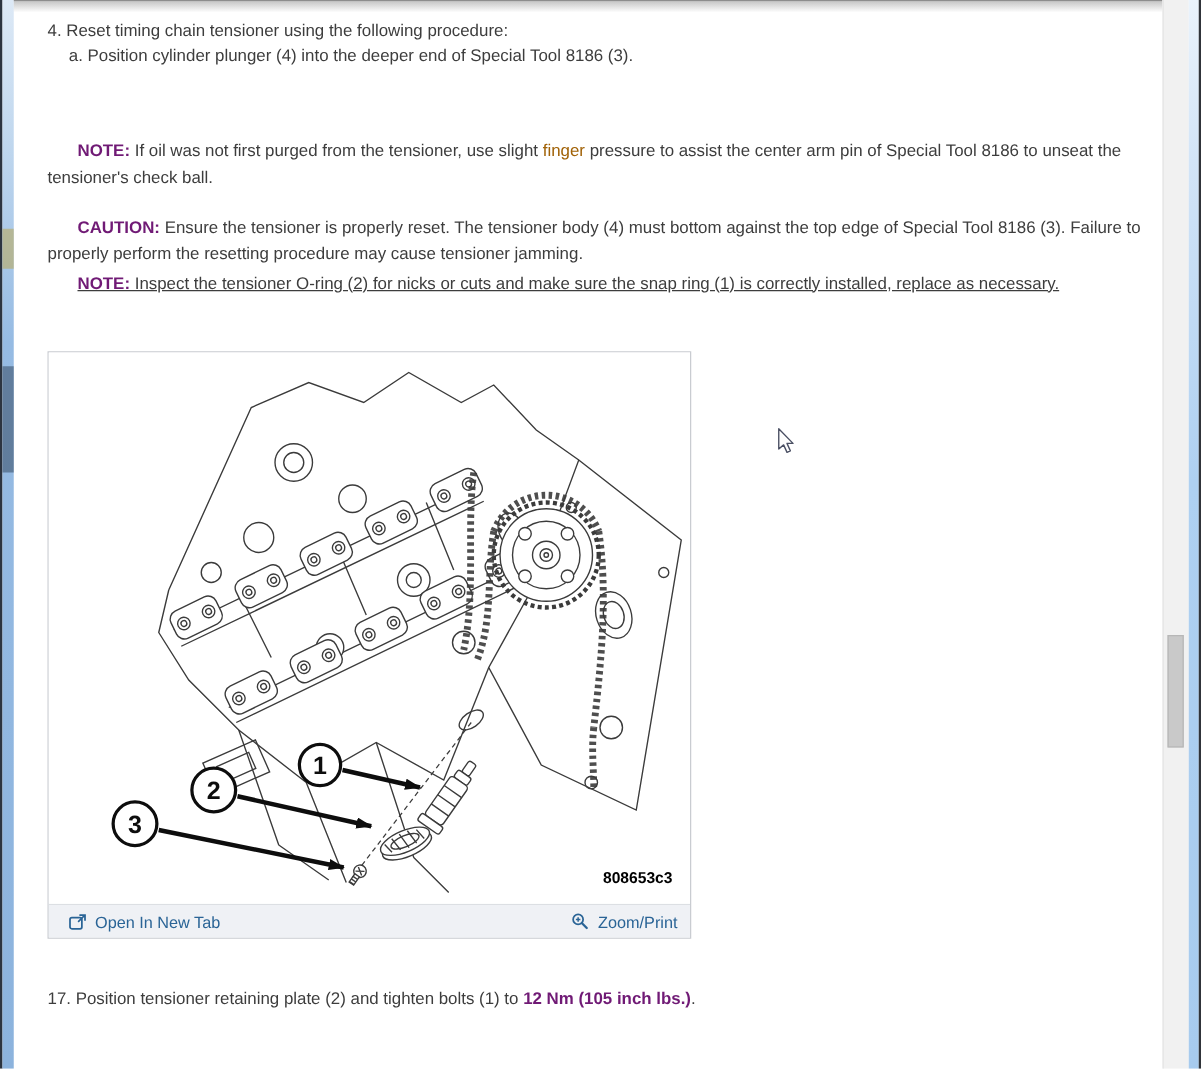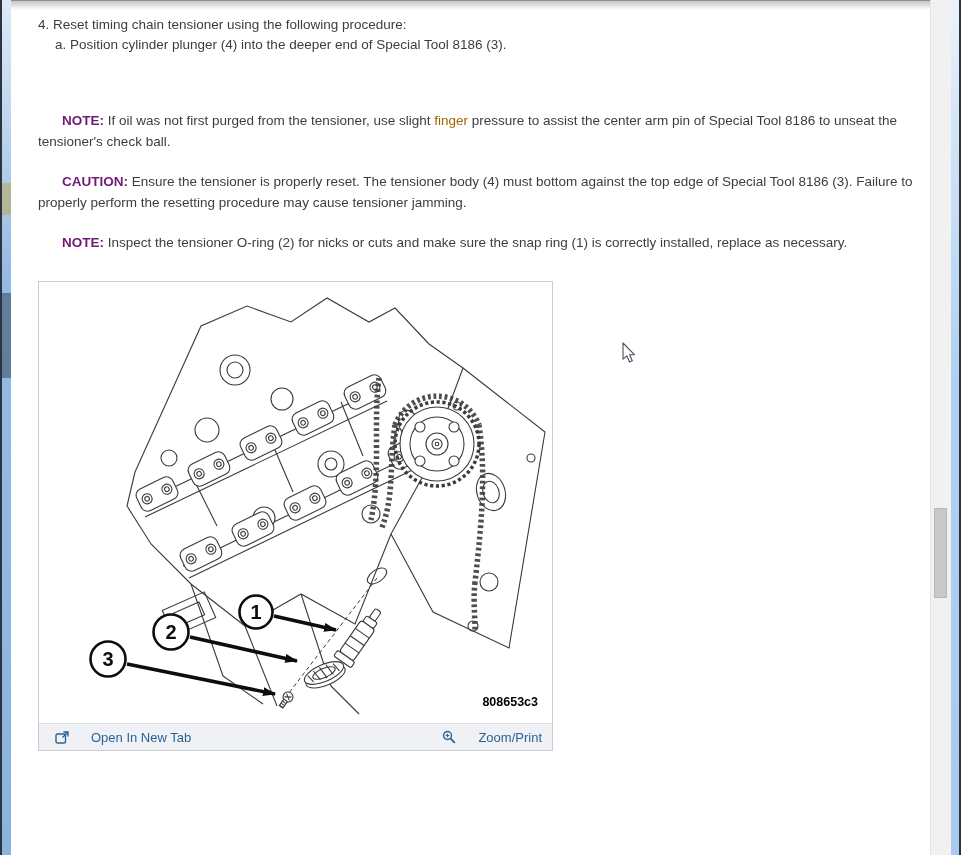--- a/index.html
+++ b/index.html
@@ -23,32 +23,32 @@
   .edge-right-dark{left:959px;top:0;width:2px;height:855px;background:#30343a;}
 
   
   .content{position:absolute;left:38px;top:0;width:880px;color:#3d3d3d;font-size:13.5px;}
   .blk{position:absolute;left:0;line-height:20px;}
   #block15{top:15px;}
   .sub{padding-left:17px;}
   .note{position:absolute;left:0;width:880px;line-height:21px;text-indent:24px;}
   #note1{top:96px;}
   #caution{top:157px;}
-  #note2{top:218px;}
+  #note2{top:202px;text-decoration:underline;}
   b.lbl,b.torque{color:#701a75;}
   a.body-link{color:#a16207;text-decoration:none;cursor:pointer;}
   #steps1617{top:789px;line-height:20px;}
 
   
   .figure{position:absolute;left:0;top:281px;width:513px;border:1px solid #c9ccd1;background:#fff;}
   .fig-image{width:513px;height:441px;position:relative;background:#fff;}
   .fig-footer{height:27px;background:#eff1f5;border-top:1px solid #dcdfe3;
     display:flex;align-items:center;justify-content:space-between;
     padding:0 10px 0 16px;box-sizing:border-box;}
-  .fig-link{color:#2a6496;font-size:13px;text-decoration:none;display:flex;align-items:center;gap:22px;cursor:pointer;}
+  .fig-link{color:#2a6496;font-size:13px;text-decoration:none;display:flex;align-items:center;gap:7px;cursor:pointer;}
   .fig-link svg{display:block;}
 
   
   .art{stroke:#3b3b3b;fill:none;stroke-width:1.1;}
   .artw{stroke:#3b3b3b;fill:#ffffff;stroke-width:1.1;}
   .chain{stroke:#3b3b3b;fill:none;stroke-width:5.5;stroke-dasharray:2.8 2.8;opacity:.9;}
   .teeth{stroke:#3b3b3b;fill:none;stroke-width:3.5;stroke-dasharray:3.2 2.6;}
   .dashline{stroke:#3b3b3b;fill:none;stroke-width:1;stroke-dasharray:4 3;}
   .co-line{stroke:#0d0d0d;stroke-width:3.6;}
   .co-circle{fill:#fff;stroke:#0d0d0d;stroke-width:2.6;}
@@ -293,19 +293,20 @@
           <circle cx="5.5" cy="5.5" r="4" fill="none" stroke="#2a6496" stroke-width="1.4"></circle>
           <path d="M5.5,3.7 V7.3 M3.7,5.5 H7.3" stroke="#2a6496" stroke-width="1.2"></path>
           <path d="M8.6,8.6 L12.4,12.4" stroke="#2a6496" stroke-width="1.8" stroke-linecap="round"></path>
         </svg>
         <span>Zoom/Print</span>
       </a>
     </div>
   </div>
 
   <div class="blk" id="steps1617">
+    <div><span>17.</span><span> Position tensioner retaining plate (2) and tighten bolts (1) to </span><b class="torque">12 Nm (105 inch lbs.)</b><span>.</span></div>
   </div>
 
 </div>
 
 <svg class="abs cursor" width="15" height="22" viewBox="0 0 15 22">
   <polygon points="1,1 1,17.2 4.9,13.9 7.6,19.9 10.3,18.7 7.6,12.7 12.4,12.7" fill="#fdfdfd" stroke="#4a4f63" stroke-width="1.1" stroke-linejoin="round"></polygon>
 </svg>
 
 </body></html>

